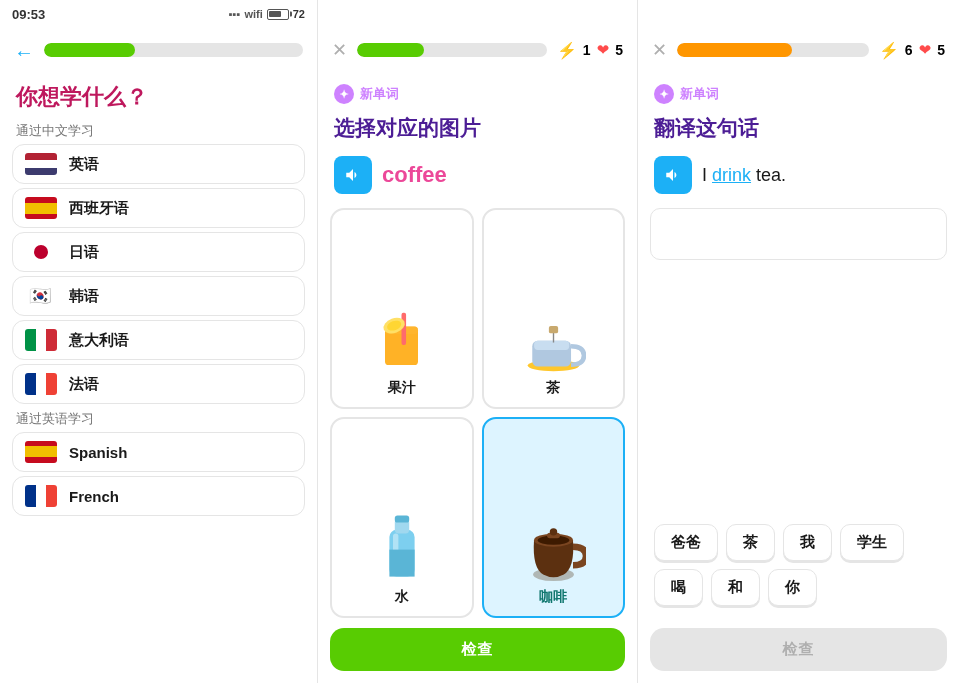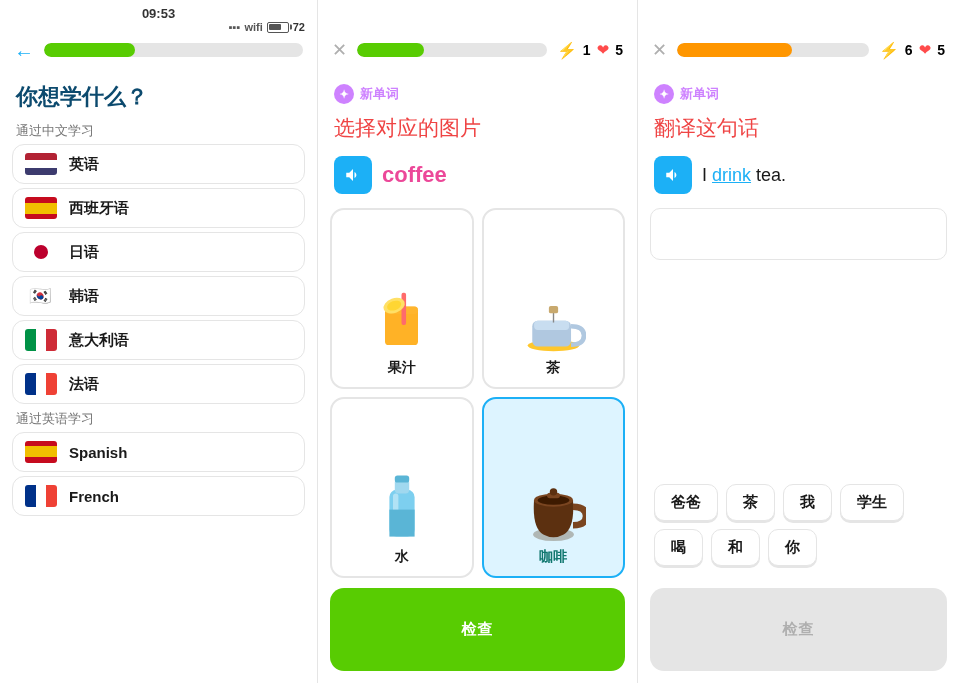--- a/index.html
+++ b/index.html
@@ -33,21 +33,20 @@
 
     
     .status-bar {
       display: flex;
       align-items: center;
       padding: 6px 12px;
       font-size: 12px;
       font-weight: 600;
       color: #333;
       height: 28px;
-      flex-direction: column;
     }
     .status-time { font-weight: 700; font-size: 13px; }
     .status-icons { margin-left: auto; display: flex; gap: 4px; align-items: center; }
     .battery-icon {
       width: 22px; height: 11px; border: 1.5px solid #555; border-radius: 2px; position: relative; display: inline-flex; align-items: center; padding: 1.5px;
     }
     .battery-icon::after { content: ''; position: absolute; right: -4px; top: 50%; transform: translateY(-50%); width: 2px; height: 5px; background: #555; border-radius: 0 1px 1px 0; }
     .battery-fill { background: #555; height: 100%; width: 70%; border-radius: 1px; }
 
     
@@ -96,21 +95,21 @@
       font-size: 14px;
     }
     .bolt-icon { color: #ffc800; font-size: 16px; }
     .heart-icon { color: #ff4b4b; font-size: 15px; }
 
     
     .page-title {
       font-size: 22px;
       font-weight: 700;
       padding: 10px 16px 4px;
-      color: #0c4a6e;
+      color: #be185d;
     }
     .section-label {
       font-size: 13px;
       color: #777;
       padding: 6px 16px 4px;
     }
     .lang-list {
       display: flex;
       flex-direction: column;
       padding: 0 12px;
@@ -161,22 +160,22 @@
     .badge-circle {
       width: 20px; height: 20px; border-radius: 50%;
       background: #ce82ff;
       display: flex; align-items: center; justify-content: center;
       color: #fff; font-size: 11px; font-weight: 700;
     }
     .badge-text { font-size: 13px; color: #ce82ff; font-weight: 600; }
 
     .exercise-title {
       font-size: 21px;
-      font-weight: 400;
-      color: #ef4444;
+      font-weight: 700;
+      color: #4c1d95;
       padding: 6px 16px 10px;
     }
 
     .word-row {
       display: flex;
       align-items: center;
       gap: 10px;
       padding: 4px 16px 14px;
     }
     .speaker-btn {
@@ -218,21 +217,21 @@
       font-size: 14px;
       font-weight: 600;
       color: #1a1a1a;
       margin-top: 6px;
     }
     .image-card.selected .card-label { color: #0f766e; }
 
     
     .check-btn {
       margin: 10px 12px 12px;
-      padding: 32px;
+      padding: 12px;
       border-radius: 14px;
       border: none;
       font-size: 16px;
       font-weight: 700;
       cursor: pointer;
       letter-spacing: 1px;
     }
     .check-btn-green { background: #58cc02; color: #fff; }
     .check-btn-gray { background: #e5e5e5; color: #afafaf; cursor: default; }
 

